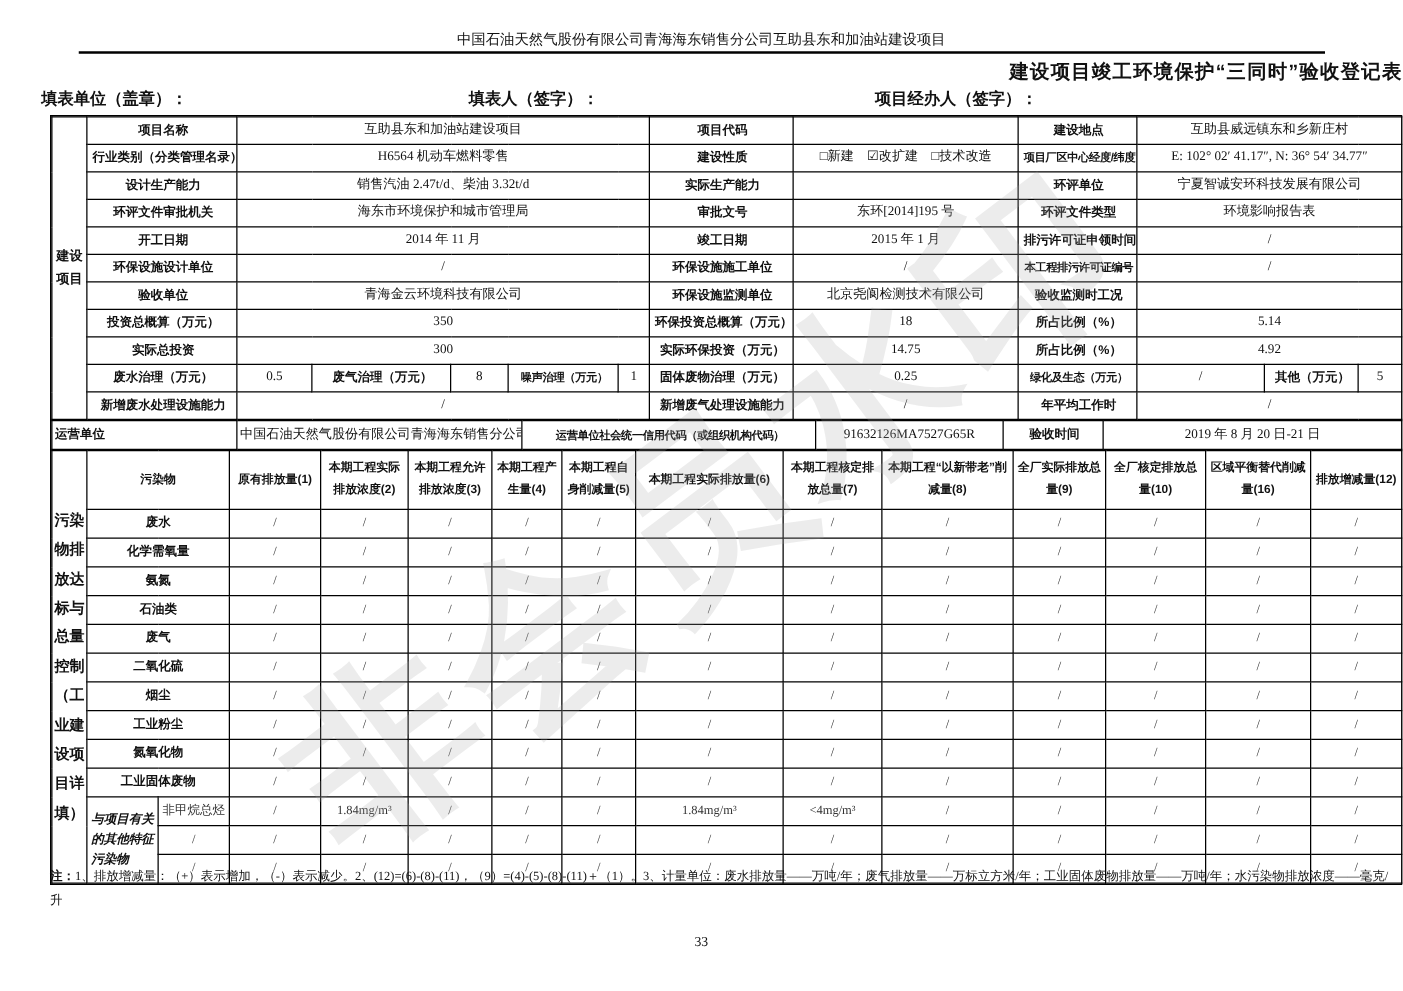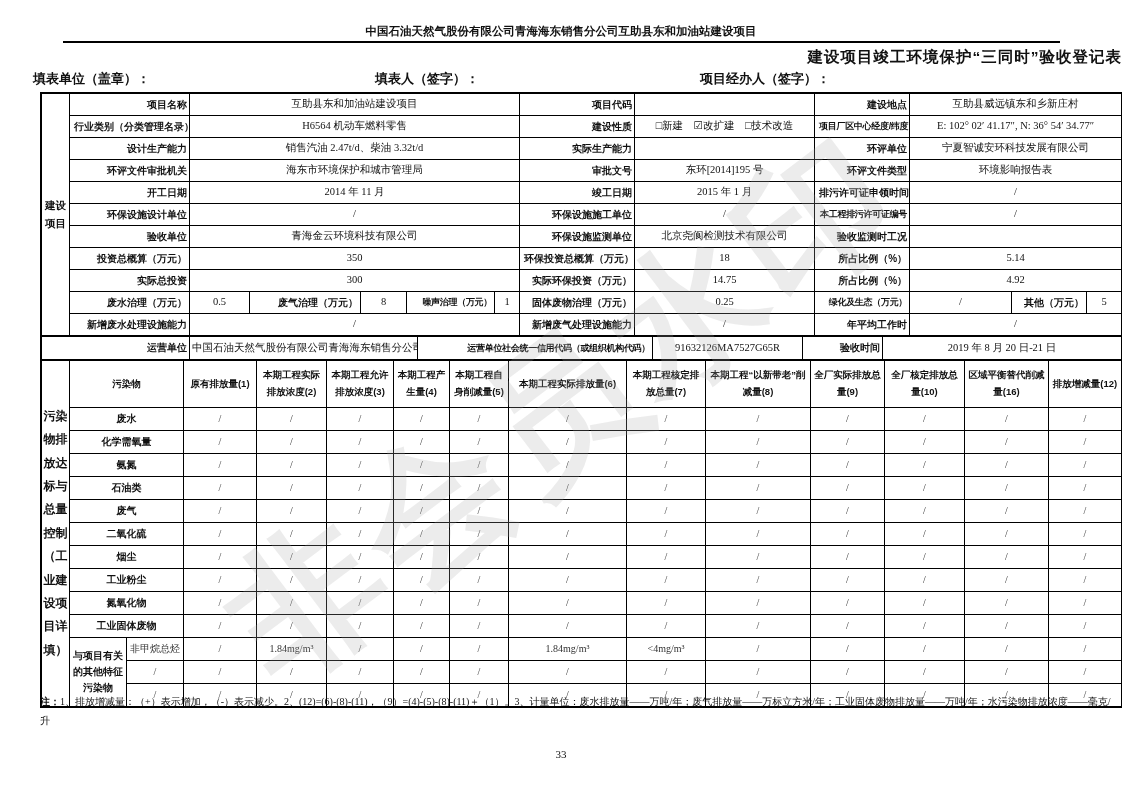--- a/index.html
+++ b/index.html
@@ -1,49 +1,49 @@
 <!DOCTYPE html>
 <html><head>
 <meta charset="utf-8">
 <style>
   html,body{margin:0;padding:0;}
   body{width:1122px;height:793px;background:#fff;position:relative;overflow:hidden;
        font-family:"Liberation Serif","DejaVu Serif",serif;color:#111;}
   .doc-header{position:absolute;top:24px;left:0;width:100%;text-align:center;
-       font-family:"Liberation Sans","DejaVu Sans",sans-serif;font-weight:bold;font-size:11.5px;}
+       font-family:"Liberation Sans","DejaVu Sans",sans-serif;font-weight:normal;font-size:11.5px;}
   .header-rule{position:absolute;top:41px;left:63px;width:997px;border-top:2px solid #000;}
   .doc-title{position:absolute;top:47px;left:0;width:100%;text-align:right;
        font-family:"Liberation Sans","DejaVu Sans",sans-serif;font-weight:bold;font-size:15.5px;letter-spacing:1px;}
   .sign-row{position:absolute;top:70px;left:0;width:100%;height:20px;
        font-family:"Liberation Sans","DejaVu Sans",sans-serif;font-weight:bold;font-size:13px;}
   .sign-row .s1{position:absolute;left:33px;}
   .sign-row .s2{position:absolute;left:375px;text-align:center;}
   .sign-row .s3{position:absolute;left:700px;}
 
   .tables{position:absolute;left:40px;top:92px;width:1080px;border:1px solid #000;}
   table{border-collapse:collapse;table-layout:fixed;width:1080px;}
   td{border:1px solid #000;padding:0 2px;text-align:center;font-size:10.5px;line-height:1.2;
      overflow:hidden;white-space:nowrap;}
   .t1 td{height:21px;}
   .t2 td{height:22px;}
   .t3 td{height:22px;}
-  .lbl{font-family:"Liberation Sans","DejaVu Sans",sans-serif;font-weight:bold;text-align:right;
+  .lbl{font-family:"Liberation Sans","DejaVu Sans",sans-serif;font-weight:bold;text-align:center;
        padding-left:4px;font-size:10px;}
   .xs{font-size:9px;letter-spacing:-0.3px;}
   .val{font-family:"Liberation Serif","DejaVu Serif",serif;}
-  .c{text-align:right;padding-left:13px;}
+  .c{text-align:left;padding-left:2px;}
   .side{width:28px;vertical-align:middle;padding:0;margin-left:32px;}
   .vtext{width:24px;margin:0 auto;word-break:break-all;white-space:normal;
        font-family:"Liberation Sans","DejaVu Sans",sans-serif;font-weight:bold;font-size:10.5px;line-height:1.7;}
   .vtext.tall{line-height:1.95;font-size:12px;}
   .t3 .ph{font-family:"Liberation Sans","DejaVu Sans",sans-serif;font-weight:bold;font-size:9.5px;
        white-space:normal;line-height:1.75;height:44px;padding:1px 2px;}
   .pname{font-family:"Liberation Sans","DejaVu Sans",sans-serif;font-weight:bold;font-size:10px;}
   .pv{font-size:10px;color:#333;}
-  .sp{white-space:normal;word-break:break-all;line-height:1.6;text-align:center;padding:0 3px;}
+  .sp{white-space:normal;word-break:break-all;line-height:1.6;text-align:left;padding:0 3px;font-style:italic;}
   .note{position:absolute;left:40px;top:692px;width:1080px;font-size:10px;line-height:1.9;
        white-space:normal;text-align:left;}
   .note b{font-family:"Liberation Sans","DejaVu Sans",sans-serif;}
   .page-num{position:absolute;top:748px;left:0;width:100%;text-align:center;font-size:11px;}
   .watermark{position:absolute;left:565px;top:410px;transform:translate(-50%,-50%) rotate(-37deg);
        font-size:150px;font-family:"Liberation Sans","DejaVu Sans",sans-serif;font-weight:bold;
        color:#aaa;opacity:0.22;white-space:nowrap;letter-spacing:8px;pointer-events:none;z-index:5;}
 </style>
 </head>
 <body>

